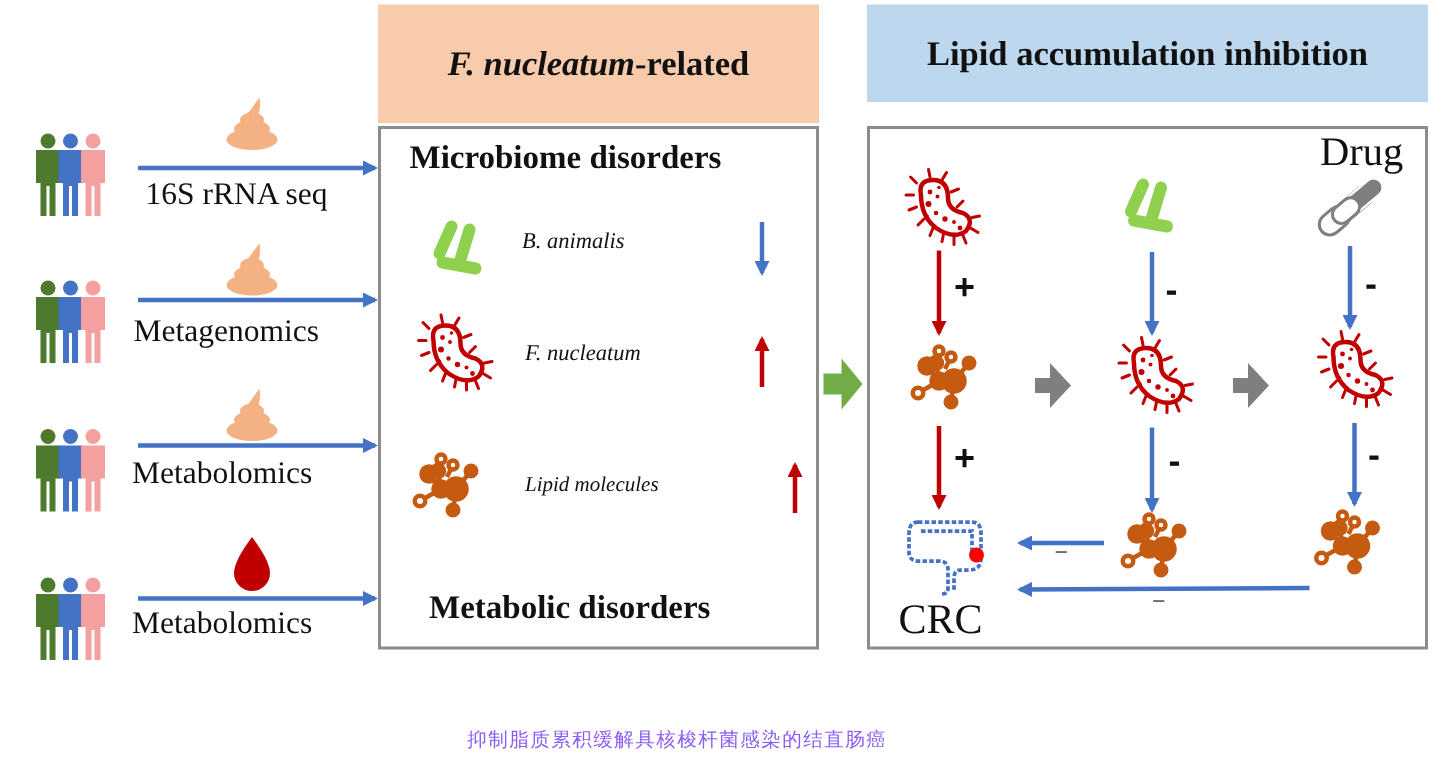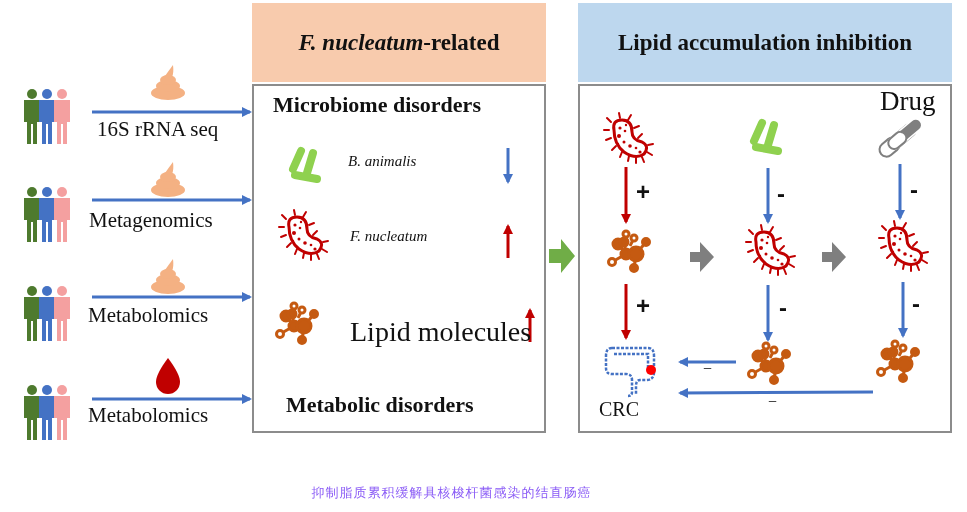--- a/index.html
+++ b/index.html
@@ -2,29 +2,29 @@
 <html><head>
 <meta charset="utf-8">
 <style>
   html, body { margin:0; padding:0; }
   body { width:967px; height:512px; background:#ffffff; position:relative; overflow:hidden;
          font-family:"Liberation Serif", serif; color:#111; }
   .svg-layer { position:absolute; left:0; top:0; }
   .hdr { position:absolute; display:flex; align-items:center; justify-content:center; text-align:left;
          font-weight:bold; font-size:23px; line-height:30px; }
   .hdr-peach { left:252px; top:3px; width:294px; height:79px; background:#f8cbad; }
-  .hdr-blue  { left:578px; top:3px; width:374px; height:79px; background:#bdd7ee; }
+  .hdr-blue  { left:578px; top:3px; width:374px; height:65px; background:#bdd7ee; }
   .box { position:absolute; border:2px solid #8c8c8c; box-sizing:border-box; background:transparent; }
   .box-mid { left:252px; top:84px; width:294px; height:349px; }
   .box-right { left:578px; top:84px; width:374px; height:349px; }
   .txt { position:absolute; white-space:nowrap; }
   .method { font-size:21px; }
   .bold-title { font-weight:bold; font-size:22px; }
   .ital { font-style:italic; font-size:15px; }
-  .norm22 { font-size:28px; }
+  .norm22 { font-size:14px;font-style:italic; }
   .sign { font-family:"Liberation Sans", sans-serif; font-weight:bold; font-size:24px; }
   .caption { position:absolute; left:0; width:903px; top:484px; text-align:center;
              font-family:"DejaVu Sans", sans-serif; font-size:13px; letter-spacing:1px; color:#8b5cf6; }
 </style>
 </head>
 <body>
 
 <svg class="svg-layer" width="967" height="512" viewBox="0 0 967 512">
   <defs>
     <marker id="ahBlue" markerWidth="10" markerHeight="10" refX="8" refY="5" orient="auto" markerUnits="userSpaceOnUse">
@@ -197,21 +197,21 @@
 <div class="txt method" style="left:88px; top:303px;">Metabolomics</div>
 <div class="txt method" style="left:88px; top:403px;">Metabolomics</div>
 
 <div class="txt bold-title" style="left:273px; top:92px;text-align:center;">Microbiome disorders</div>
 <div class="txt ital" style="left:348px; top:153px;">B. animalis</div>
 <div class="txt ital" style="left:350px; top:228px;">F. nucleatum</div>
 <div class="txt norm22" style="left:350px; top:316px;">Lipid molecules</div>
 <div class="txt bold-title" style="left:286px; top:392px;text-align:center;">Metabolic disorders</div>
 
 <div class="txt" style="left:880px; top:86px; font-size:27px;">Drug</div>
-<div class="txt" style="left:599px; top:398px; font-size:20px;">CRC</div>
+<div class="txt" style="left:599px; top:398px; font-size:28px;">CRC</div>
 
 <div class="txt sign" style="left:636px; top:178px;">+</div>
 <div class="txt sign" style="left:636px; top:292px;">+</div>
 <div class="txt sign" style="left:777px; top:180px;">-</div>
 <div class="txt sign" style="left:779px; top:294px;">-</div>
 <div class="txt sign" style="left:910px; top:176px;">-</div>
 <div class="txt sign" style="left:912px; top:290px;">-</div>
 <div class="txt" style="left:703px; top:360px; font-size:16px;">−</div>
 <div class="txt" style="left:768px; top:393px; font-size:16px;">−</div>
 

